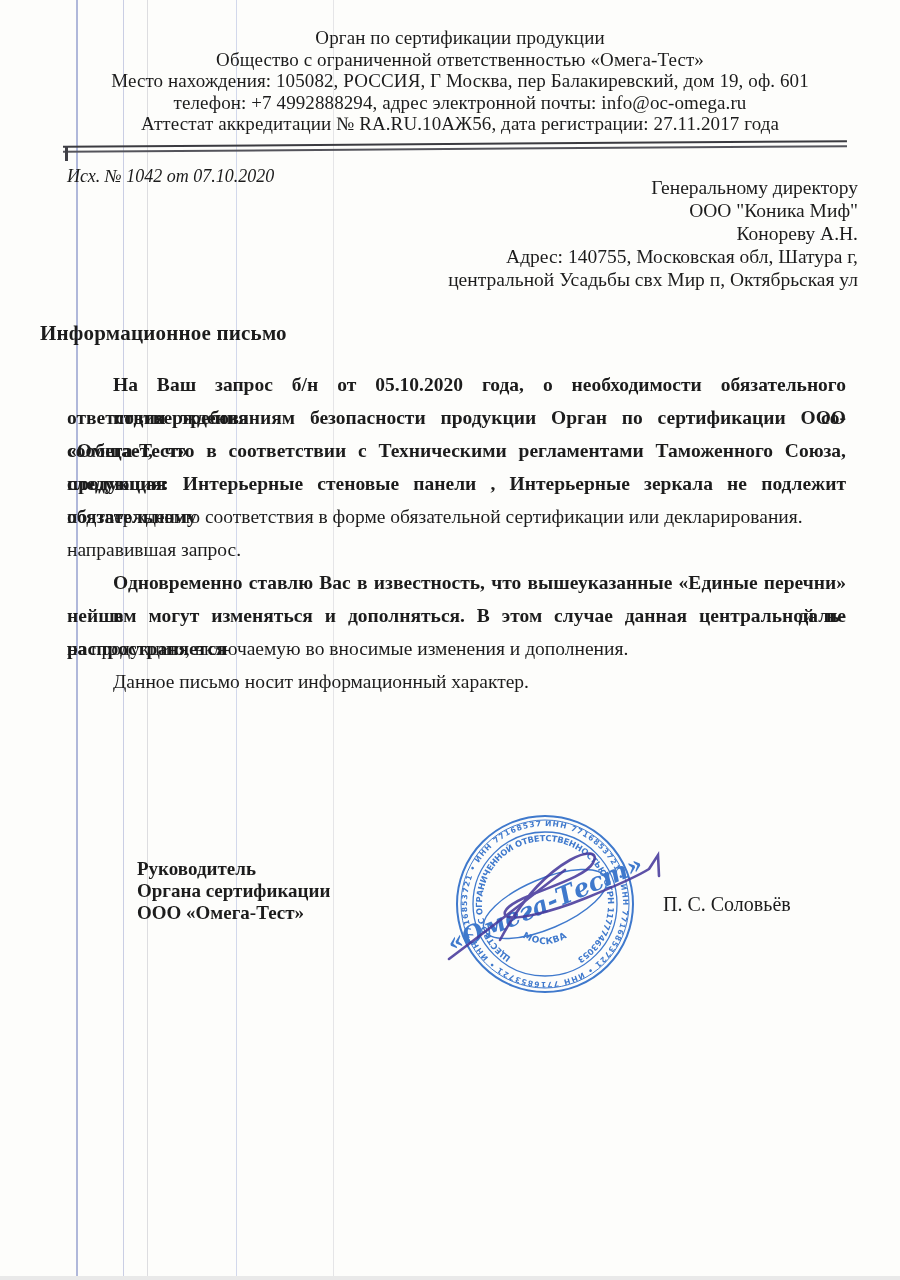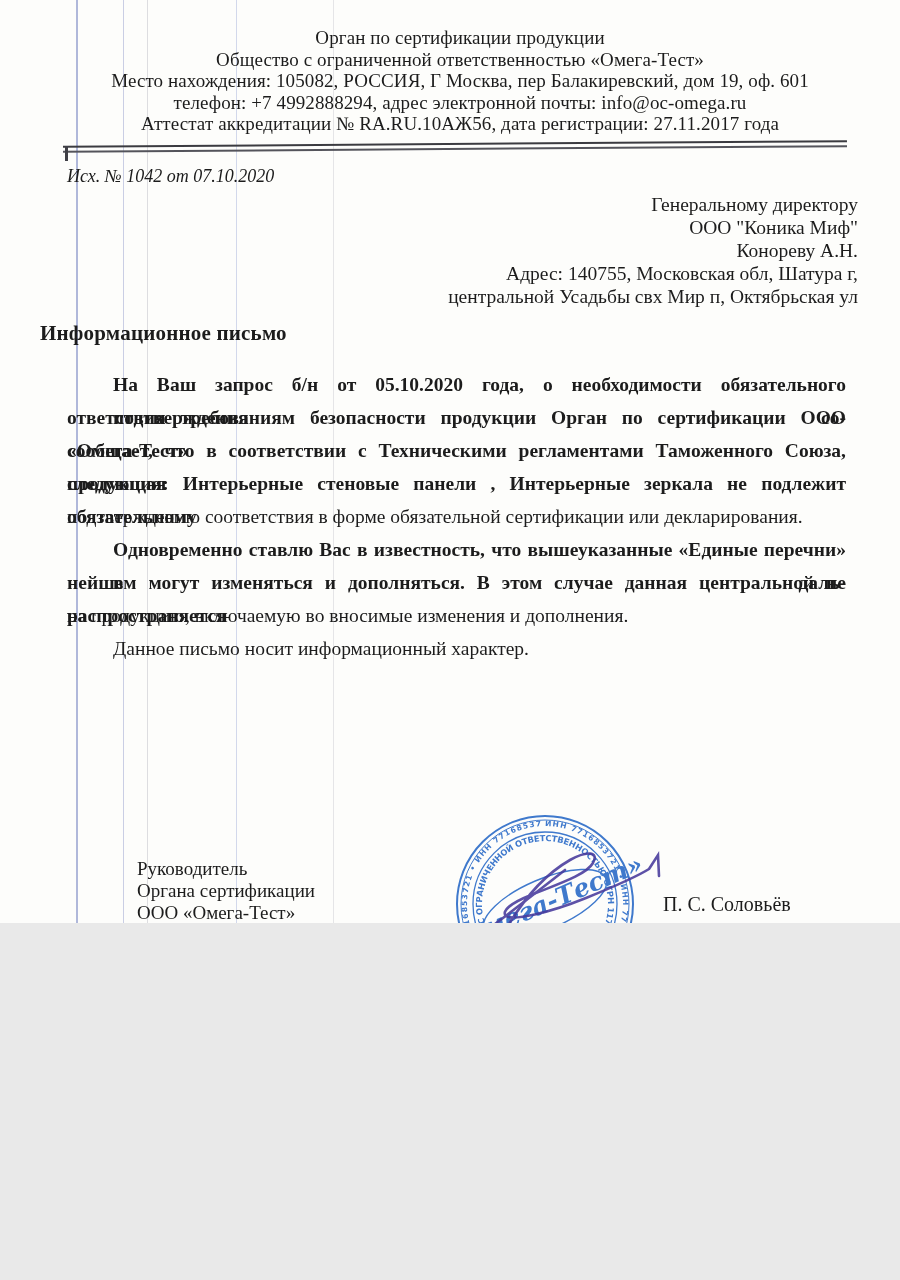--- a/index.html
+++ b/index.html
@@ -1,18 +1,18 @@
 <!DOCTYPE html>
 <html><head>
 <meta charset="utf-8">
 <style>
   html,body { margin:0; padding:0; }
   body { width:900px; height:1280px; background:#e9e9e9; }
   .page {
-    position:relative; width:900px; height:923px; overflow:hidden;
+    position:relative; width:900px; height:1276px; overflow:hidden;
     background:#fdfdfb; color:#1c1c1c;
     font-family:"Liberation Serif", serif;
   }
   
   .scanline { position:absolute; top:0; bottom:0; width:1px; pointer-events:none; }
   .sl1 { left:76px;  width:1.5px; background:rgba(100,115,185,.5); }
   .sl2 { left:123px; background:rgba(125,135,195,.4); }
   .sl3 { left:147px; background:rgba(160,160,175,.35); }
   .sl4 { left:236px; background:rgba(130,145,205,.35); }
   .sl5 { left:333px; background:rgba(175,175,185,.3); }
@@ -25,35 +25,35 @@
   .rule {
     position:absolute; left:63px; top:143px; width:784px; height:7px;
     border-top:2px solid #3b3b40; border-bottom:2px solid #54545b;
     box-sizing:border-box; transform:rotate(-0.42deg);
   }
   .rule-tick { position:absolute; left:65px; top:146px; width:3px; height:15px; background:#3f3f46; }
 
   .outgoing { position:absolute; left:67px; top:166px; font-size:18px;font-style:italic; }
 
   .recipient {
-    position:absolute; top:193px; left:380px; right:42px;
+    position:absolute; top:176px; left:380px; right:42px;
     text-align:right; font-size:19.5px; line-height:23px;
   }
 
   .title {
     position:absolute; top:321px; left:40px; right:20px;
     text-align:left; font-weight:bold; font-size:21px; letter-spacing:.2px;
   }
 
   .body-text { position:absolute; top:368px; left:67px; width:779px; font-size:19.5px; }
   .bline { line-height:33px; height:33px; white-space:nowrap; }
   .bline.j { white-space:normal; text-align:justify; text-align-last:justify;font-weight:bold; }
   .bline.ind { padding-left:46px; }
 
-  .sig-block { position:absolute; left:137px; top:858px; font-size:19px; line-height:22px; }
+  .sig-block { position:absolute; left:137px; top:858px; font-size:19px; line-height:22px;font-weight:bold; }
   .signer { position:absolute; left:663px; top:893px; font-size:20px; }
 
   .stamp-svg { position:absolute; left:445px; top:804px; }
   .sig-svg { position:absolute; left:430px; top:790px; }
 </style>
 </head>
 <body>
 
 <div class="page">
 
@@ -85,20 +85,21 @@
   </div>
 
   <div class="title">Информационное письмо</div>
 
   <div class="body-text">
     <div class="bline j ind">На Ваш запрос б/н от 05.10.2020 года, о необходимости обязательного подтверждения со-</div>
     <div class="bline j">ответствия требованиям безопасности продукции Орган по сертификации ООО «Омега-Тест»</div>
     <div class="bline j">сообщает, что в соответствии с Техническими регламентами Таможенного Союза, следующая</div>
     <div class="bline j">продукция: Интерьерные стеновые панели , Интерьерные зеркала не подлежит обязательному</div>
     <div class="bline">подтверждению соответствия в форме обязательной сертификации или декларирования.</div>
+    <div class="bline">направившая запрос.</div>
     <div class="bline j ind">Одновременно ставлю Вас в известность, что вышеуказанные «Единые перечни» в даль-</div>
     <div class="bline j">нейшем могут изменяться и дополняться. В этом случае данная центральной не распространяется</div>
     <div class="bline">на продукцию, включаемую во вносимые изменения и дополнения.</div>
     <div class="bline ind">Данное письмо носит информационный характер.</div>
   </div>
 
   <div class="sig-block">
     <div>Руководитель</div>
     <div>Органа сертификации</div>
     <div>ООО «Омега-Тест»</div>

